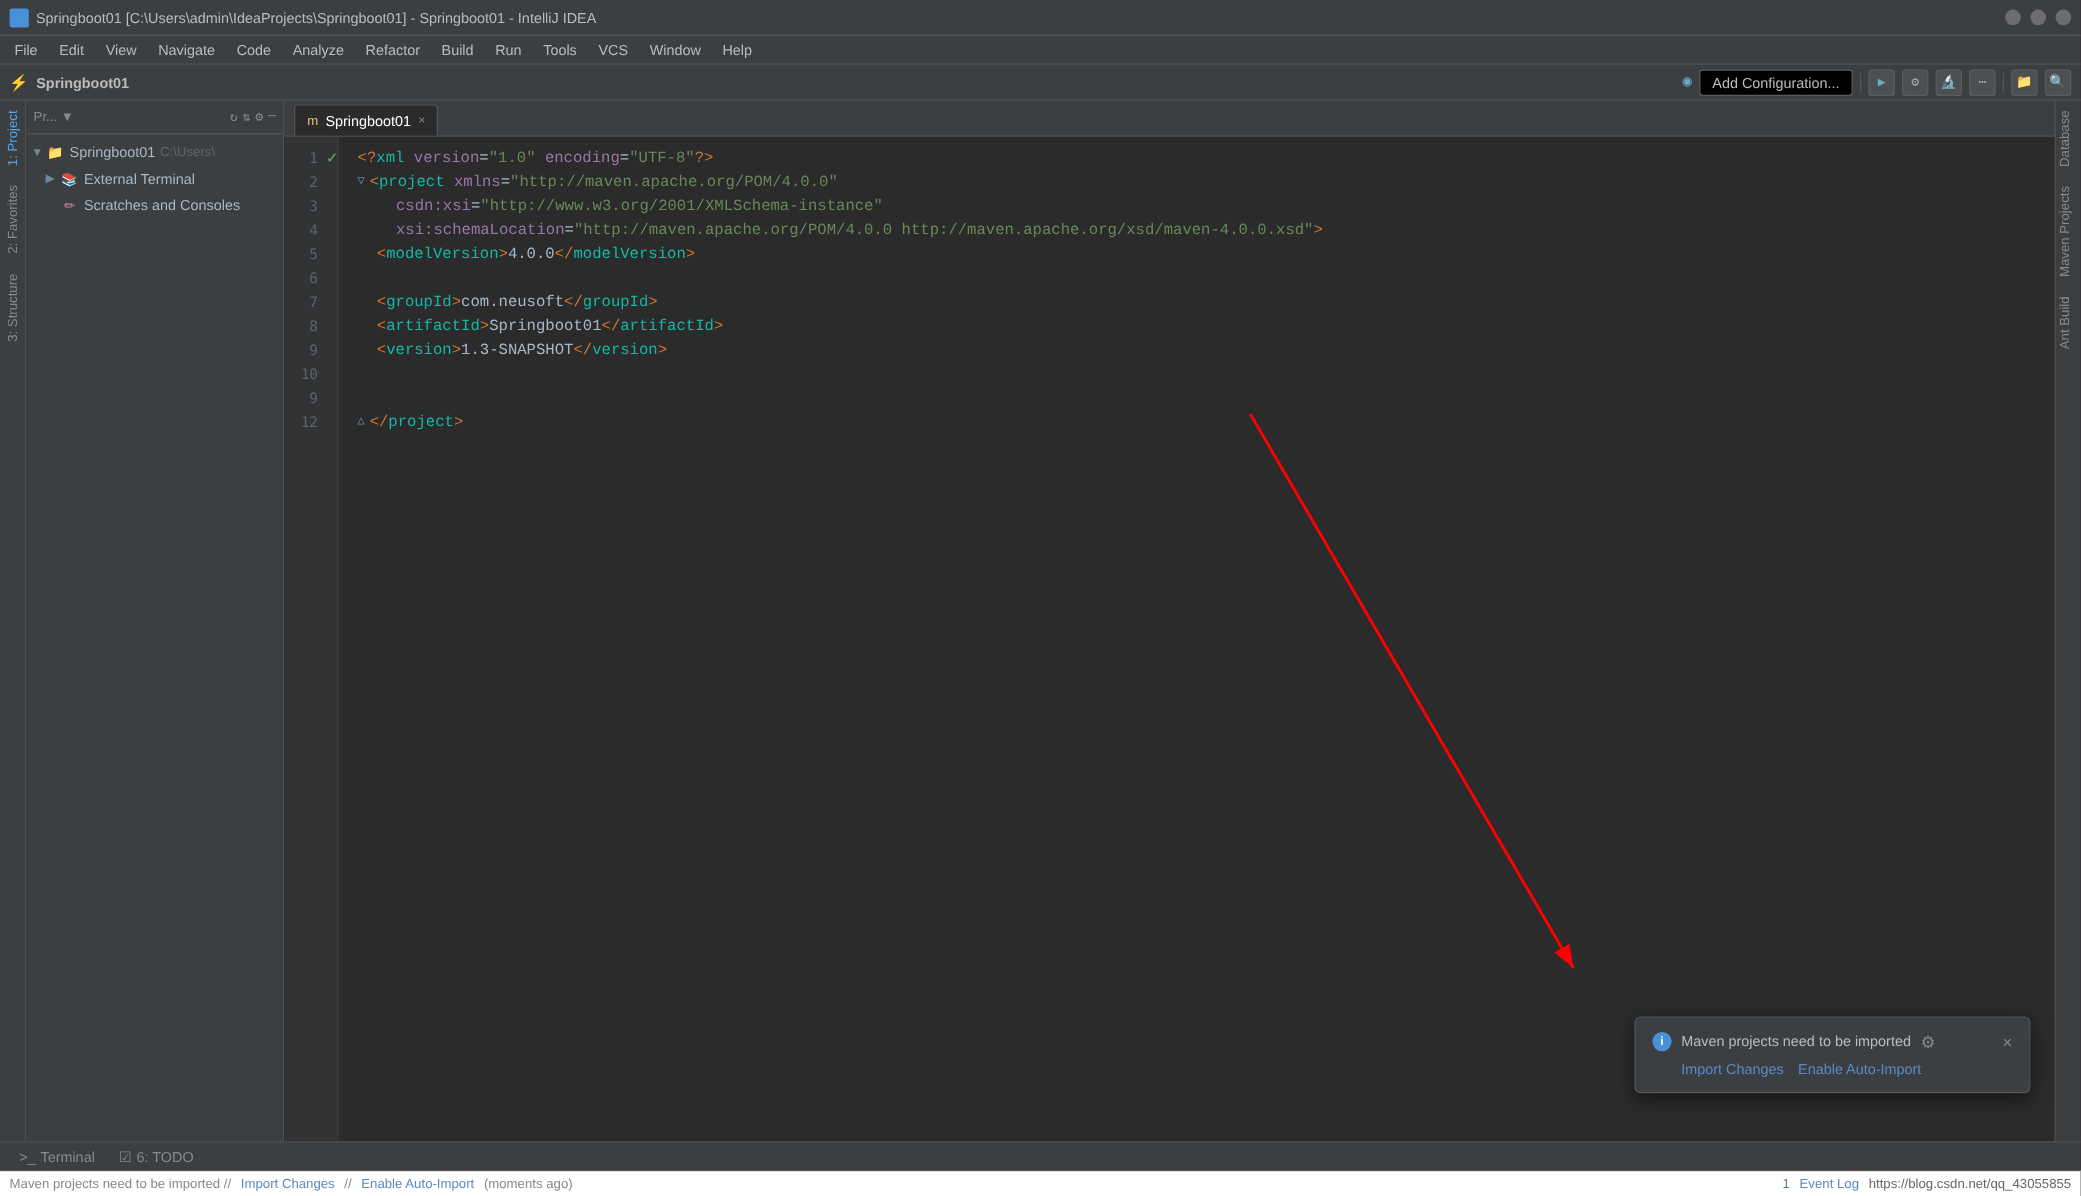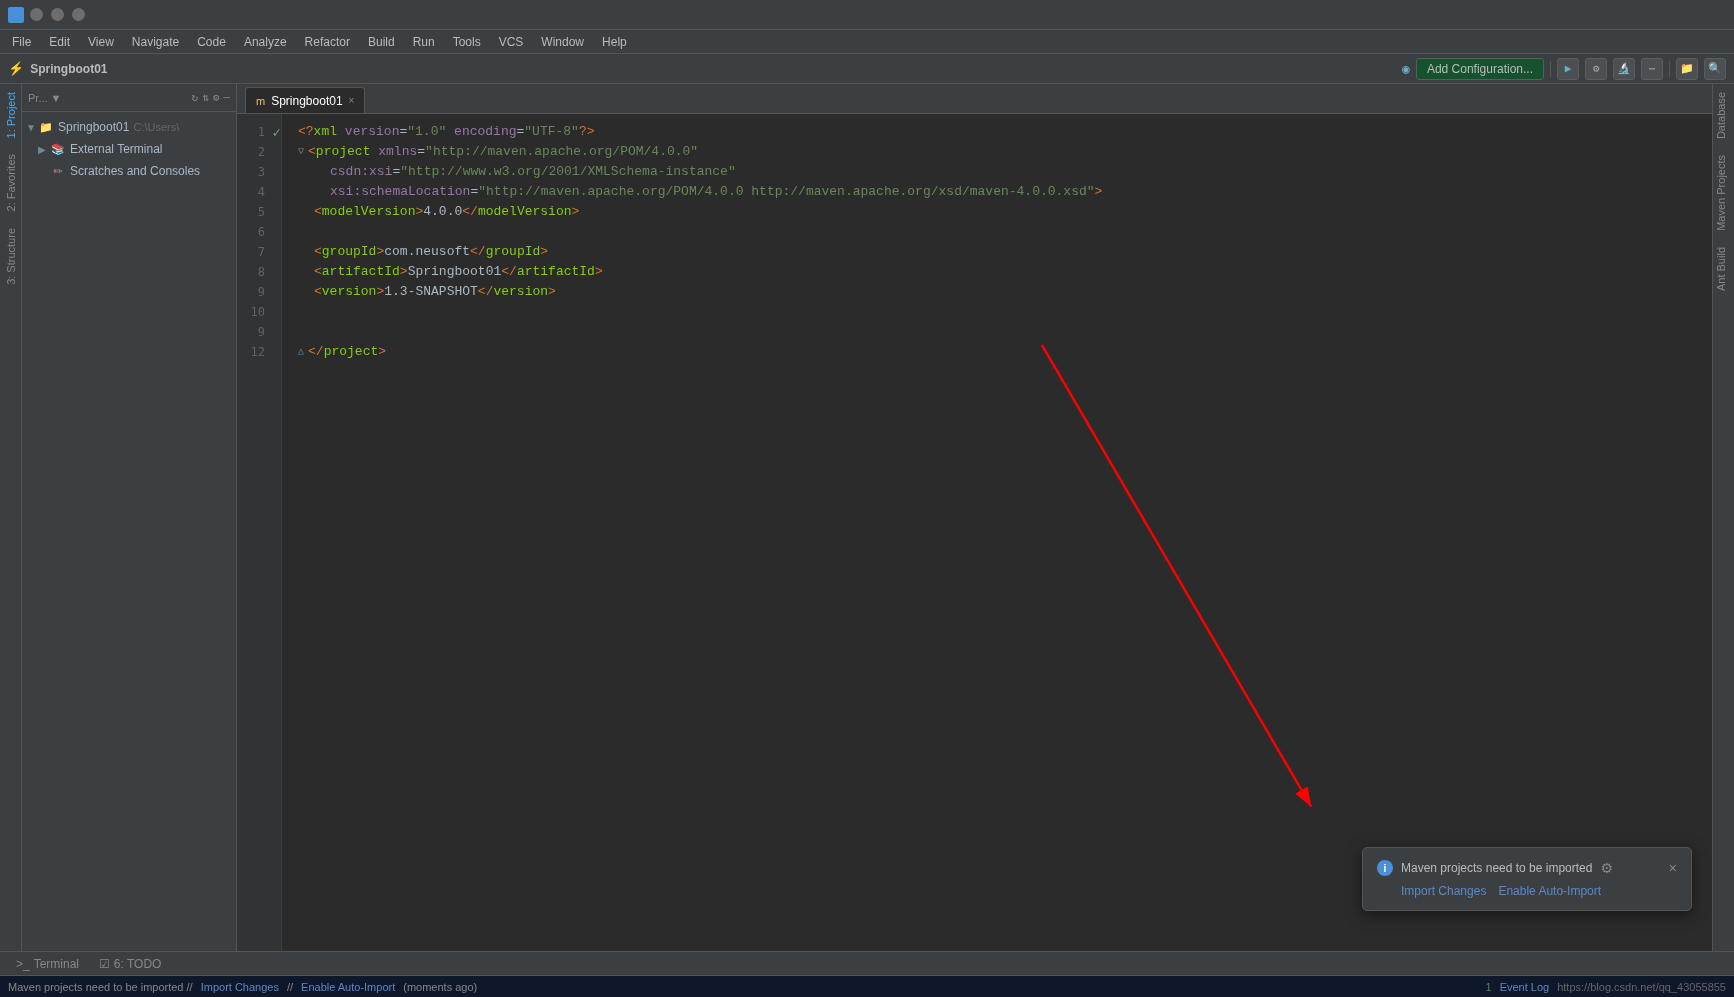--- a/index.html
+++ b/index.html
@@ -174,21 +174,21 @@
       font-size: 13px;
       line-height: 20px;
       font-family: 'Consolas', 'Courier New', monospace;
     }
     .code-line { 
       height: 20px; 
       white-space: pre; 
       display: flex;
       align-items: center;
     }
-    .xml-tag { color: #84cc16; }
+    .xml-tag { color: #14b8a6; }
     .xml-tag-bracket { color: #cc7832; }
     .xml-attr-name { color: #9876aa; }
     .xml-attr-value { color: #6a8759; }
     .xml-text { color: #a9b7c6; }
     .fold-icon { color: #6d8899; margin-right: 4px; font-size: 10px; }
 
     
     #right-panels {
       width: 22px;
       background: #3c3f41;
@@ -221,37 +221,37 @@
       width: 22px; height: 22px;
       background: #4c5052;
       border: 1px solid #5a5d5f;
       border-radius: 3px;
       display: flex; align-items: center; justify-content: center;
       cursor: pointer;
       font-size: 11px;
       color: #aaa;
     }
     .add-config-btn {
-      background: #14532d;
+      background: #000000;
       border: 1px solid #5a5d5f;
       border-radius: 3px;
       padding: 3px 10px;
       font-size: 12px;
       font-family: Arial, sans-serif;
       color: #bbb;
       cursor: pointer;
     }
     .toolbar-spacer { flex: 1; }
     .run-btn { color: #6aacca; }
     .run-separator { width: 1px; height: 16px; background: #555; }
 
     
     #statusbar {
       height: 22px;
-      background: #0f172a;
+      background: #ffffff;
       display: flex;
       align-items: center;
       padding: 0 8px;
       border-top: 1px solid #555;
       font-family: Arial, sans-serif;
       font-size: 11px;
       color: #888;
       gap: 8px;
     }
     .status-link { color: #5c88c4; cursor: pointer; text-decoration: none; }
@@ -381,20 +381,21 @@
 
     .line-num-area {
       position: relative;
     }
   </style>
 </head>
 <body>
 
 <div id="titlebar">
   <div class="app-icon"></div>
+  <span class="title-text">Springboot01 [C:\Users\admin\IdeaProjects\Springboot01] - Springboot01 - IntelliJ IDEA</span>
   <div class="win-controls">
     <div class="win-btn minimize"></div>
     <div class="win-btn maximize"></div>
     <div class="win-btn close"></div>
   </div>
 </div>
 
 <div id="menubar">
   <div class="menu-item">File</div>
   <div class="menu-item">Edit</div>

